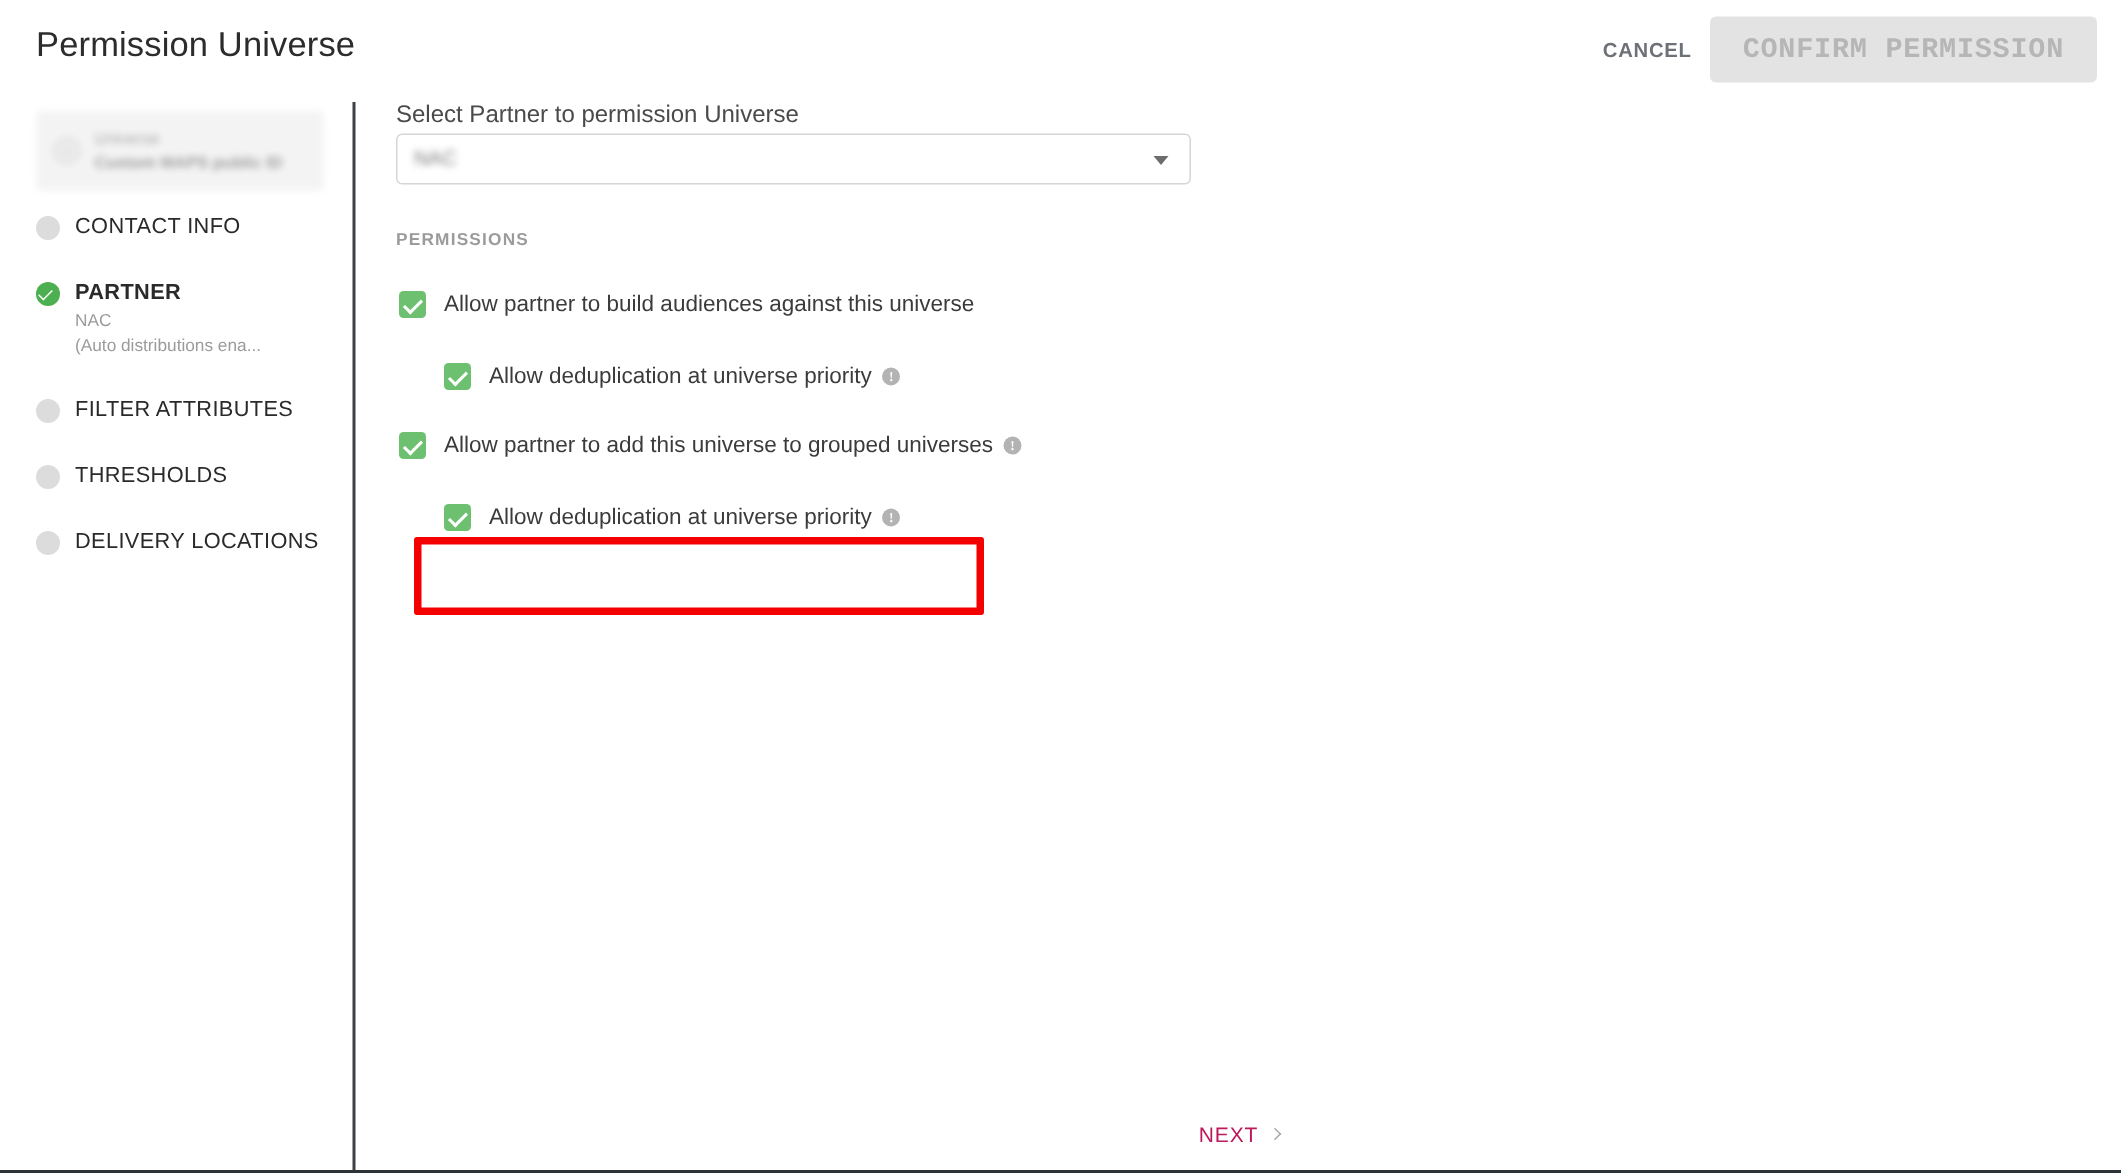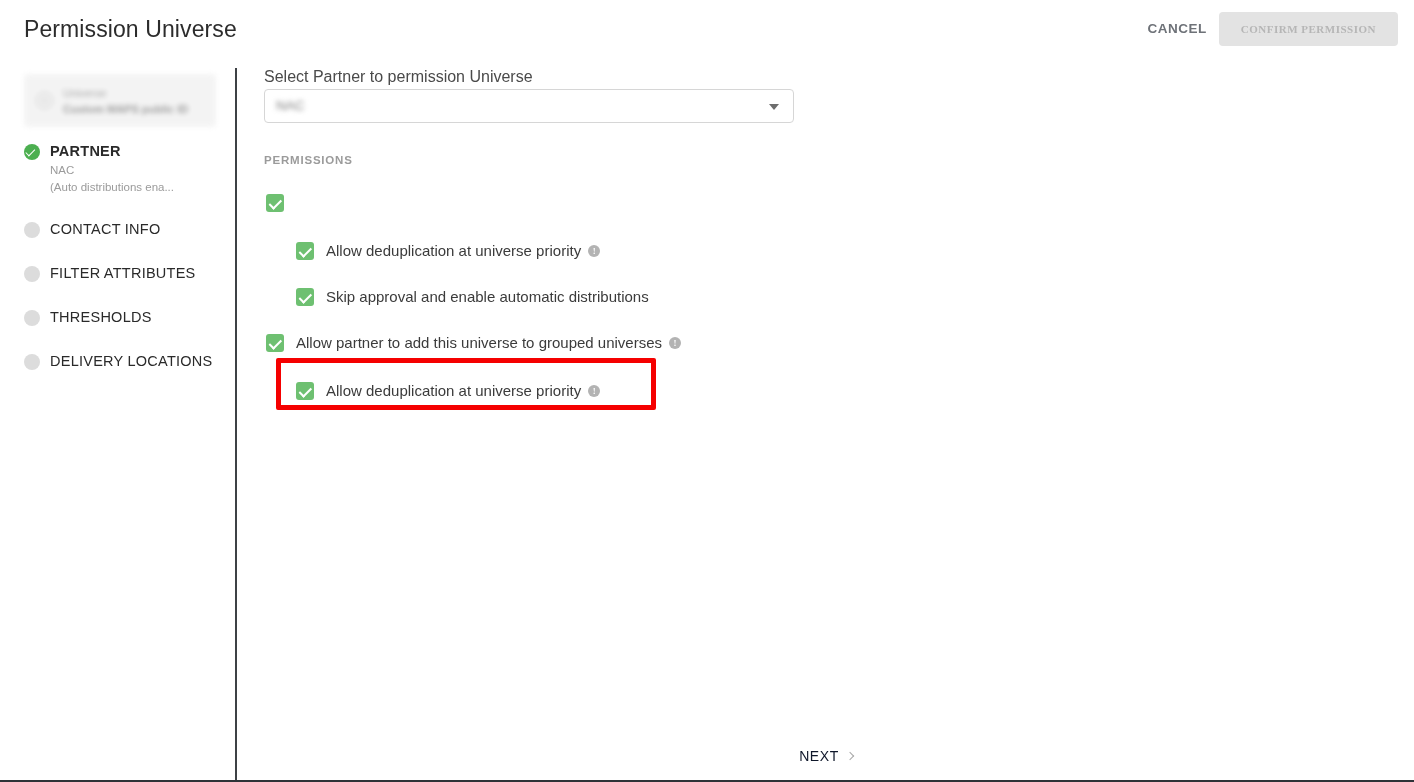--- a/index.html
+++ b/index.html
@@ -53,22 +53,22 @@
     font-weight: 600;
     letter-spacing: 0.5px;
     padding: 10px 12px;
     cursor: pointer;
   }
   .btn-confirm {
     background: #e3e3e3;
     border: none;
     border-radius: 4px;
     color: #b6b6b6;
-    font-family: Liberation Serif, serif;
-    font-size: 11px;
+    font-family: Liberation Mono, monospace;
+    font-size: 19px;
     font-weight: 600;
     letter-spacing: 0.5px;
     padding: 11px 22px;
     cursor: default;
   }
 
   
   .sidebar {
     position: absolute;
     left: 0;
@@ -300,21 +300,21 @@
     bottom: 0;
     width: 1176px;
     height: 48px;
     display: flex;
     align-items: center;
     justify-content: center;
   }
   .btn-next {
     background: transparent;
     border: none;
-    color: #0f172a;
+    color: #be185d;
     font-family: "Liberation Sans", sans-serif;
     font-size: 14px;
     letter-spacing: 0.6px;
     cursor: pointer;
     display: inline-flex;
     align-items: center;
     gap: 8px;
     padding: 6px 10px;
   }
   .chev {
@@ -342,40 +342,40 @@
 
     <div class="entity-card">
       <span class="entity-icon"></span>
       <span class="entity-lines">
         <span class="entity-line-1">Universe</span>
         <span class="entity-line-2">Custom MAPS public ID</span>
       </span>
     </div>
 
     <div class="steps">
+
+      <div class="step">
+        <span class="step-marker"></span>
+        <span class="step-body">
+          <span class="step-label">CONTACT INFO</span>
+        </span>
+      </div>
 
       <div class="step done">
         <span class="step-marker"></span>
         <span class="step-body">
           <span class="step-label">PARTNER</span>
           <span class="step-sub">NAC</span>
           <span class="step-sub">(Auto distributions ena...</span>
         </span>
       </div>
 
       <div class="step">
         <span class="step-marker"></span>
         <span class="step-body">
-          <span class="step-label">CONTACT INFO</span>
-        </span>
-      </div>
-
-      <div class="step">
-        <span class="step-marker"></span>
-        <span class="step-body">
           <span class="step-label">FILTER ATTRIBUTES</span>
         </span>
       </div>
 
       <div class="step">
         <span class="step-marker"></span>
         <span class="step-body">
           <span class="step-label">THRESHOLDS</span>
         </span>
       </div>
@@ -400,32 +400,29 @@
       <span class="select-value">NAC</span>
       <span class="select-caret"></span>
     </div>
 
     <div class="section-title">PERMISSIONS</div>
 
     <div class="perm-list">
 
       <div class="perm-row indent-0">
         <span class="cb"></span>
+        <span class="perm-text">Allow partner to build audiences against this universe</span>
       </div>
 
       <div class="perm-row indent-1">
         <span class="cb"></span>
         <span class="perm-text">Allow deduplication at universe priority</span>
         <span class="info-icon">!</span>
       </div>
 
-      <div class="perm-row indent-1">
-        <span class="cb"></span>
-        <span class="perm-text">Skip approval and enable automatic distributions</span>
-      </div>
 
       <div class="perm-row indent-0">
         <span class="cb"></span>
         <span class="perm-text">Allow partner to add this universe to grouped universes</span>
         <span class="info-icon">!</span>
       </div>
 
       <div class="perm-row indent-1">
         <span class="cb"></span>
         <span class="perm-text">Allow deduplication at universe priority</span>

